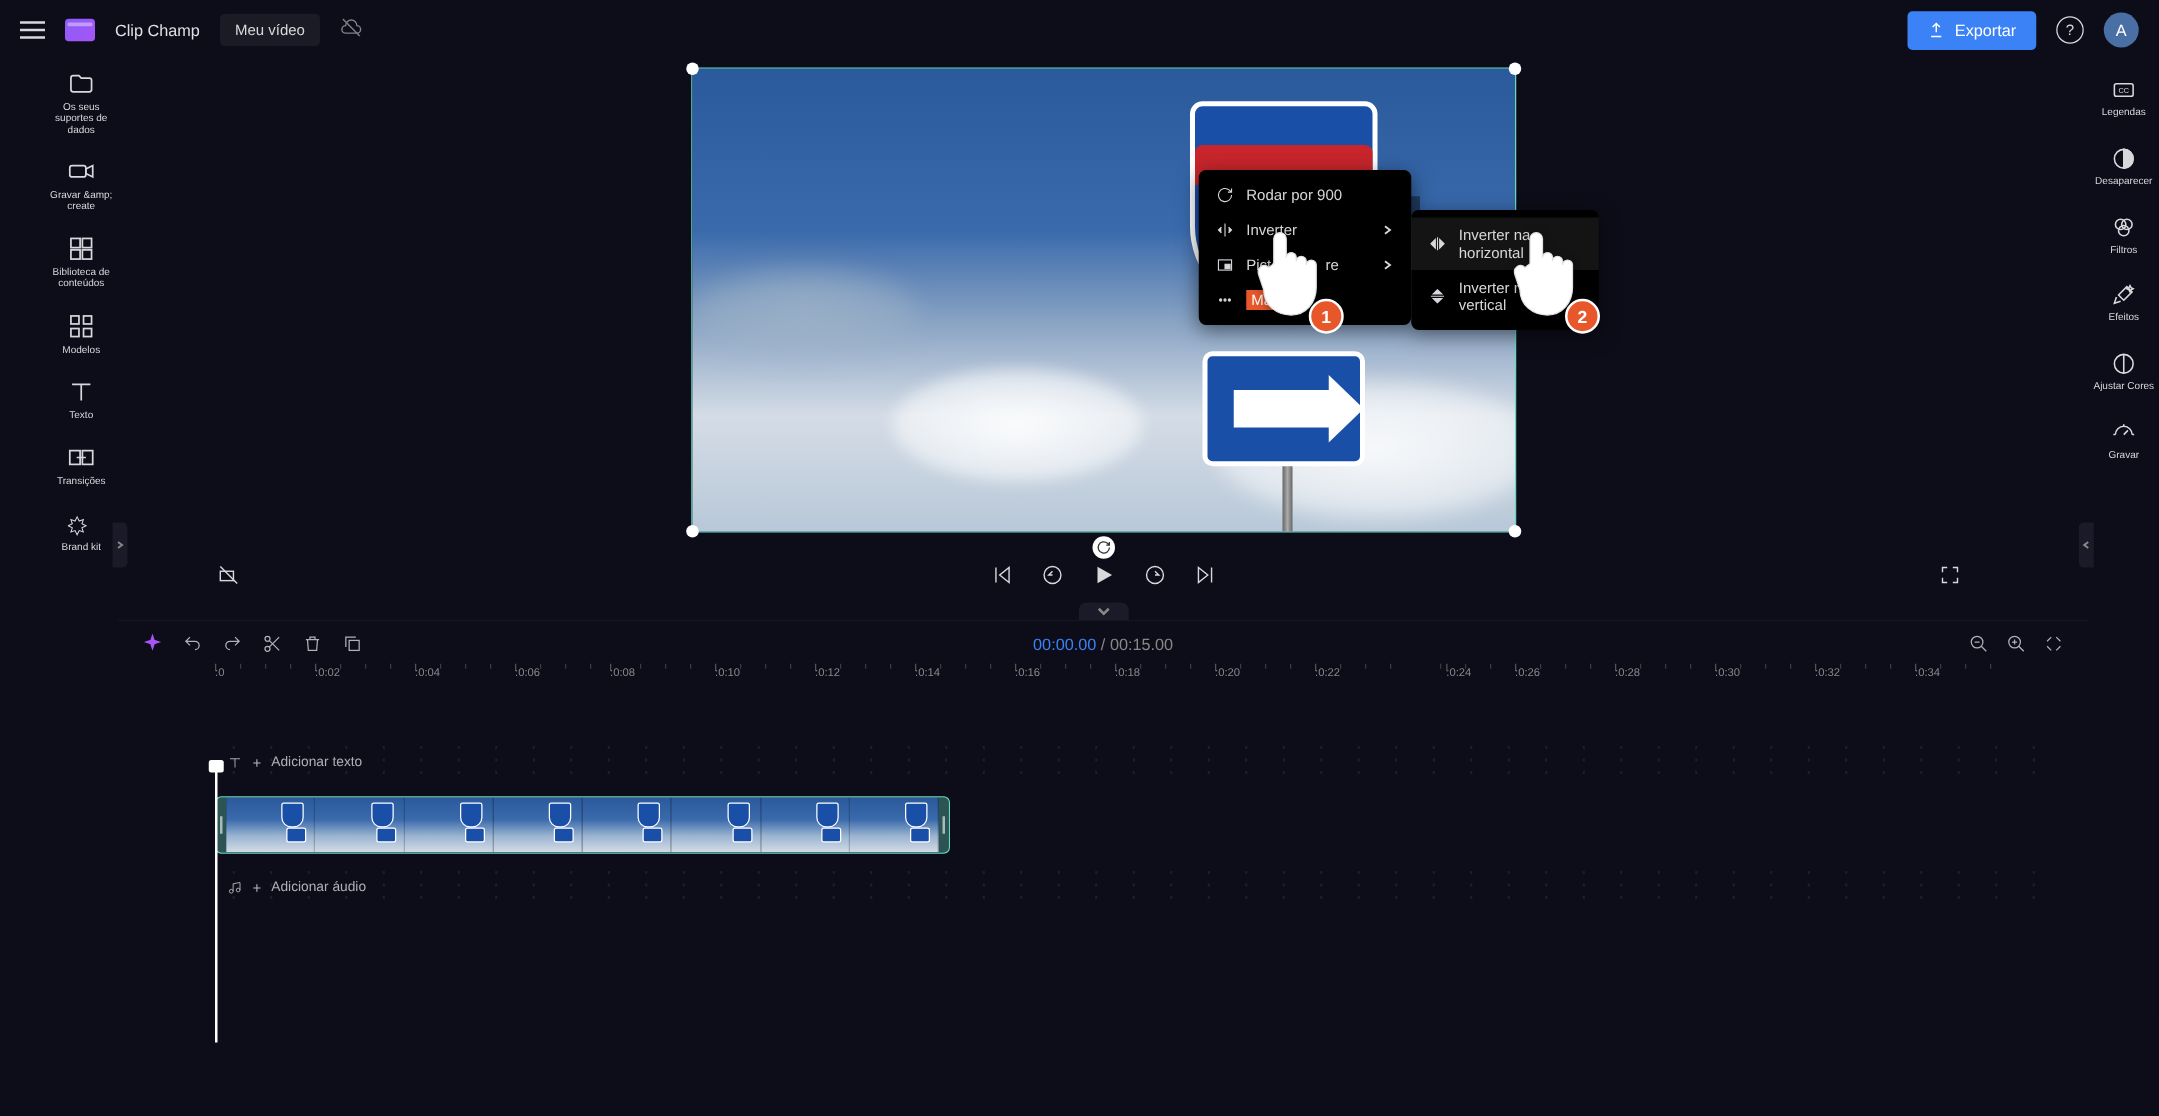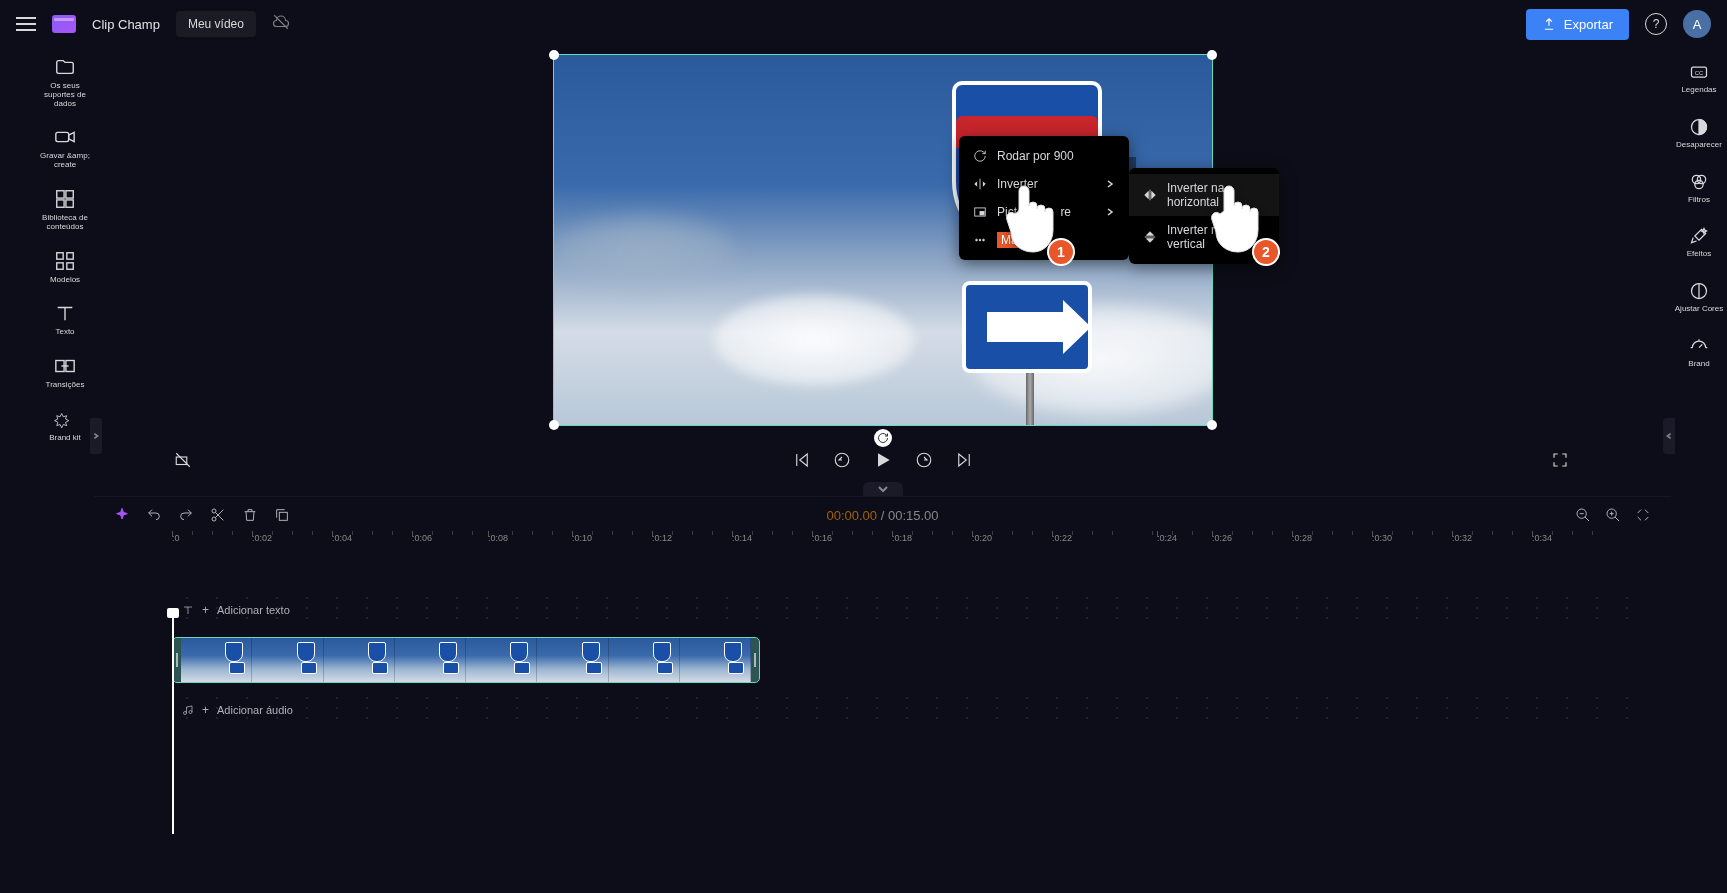--- a/index.html
+++ b/index.html
@@ -100,21 +100,21 @@
 .collapse-chev { width: 40px; height: 14px; background: #1a1a28; border-radius: 6px 6px 0 0; display: flex; align-items: center; justify-content: center; cursor: pointer; }
 .collapse-chev svg { width: 12px; height: 8px; stroke: #888; fill: none; stroke-width: 2; }
 
 
 .timeline-area { border-top: 1px solid rgba(255,255,255,0.04); }
 .tl-toolbar { display: flex; align-items: center; padding: 10px 20px; gap: 16px; }
 .tl-tool { cursor: pointer; display: flex; }
 .tl-tool svg { width: 16px; height: 16px; stroke: #b0b0b8; fill: none; stroke-width: 1.5; }
 .tl-tool.accent svg { stroke: #a855f7; fill: #a855f7; }
 .tl-time { position: absolute; left: 50%; transform: translateX(-50%); font-size: 13px; }
-.tl-time .cur { color: #a16207; }
+.tl-time .cur { color: #3b82f6; }
 .tl-time .dur { color: #888; }
 .tl-zoom { margin-left: auto; display: flex; gap: 14px; }
 
 
 .ruler { position: relative; height: 24px; margin-left: 78px; margin-right: 20px; }
 .ruler-tick { position: absolute; top: 0; font-size: 9px; color: #888; }
 .ruler-tick::before { content: ""; position: absolute; left: 0; top: -2px; width: 1px; height: 6px; background: #555; }
 .ruler-minor { position: absolute; top: -2px; width: 1px; height: 4px; background: #3a3a44; }
 .playhead { position: absolute; left: 78px; top: 566px; width: 2px; height: 220px; background: #fff; z-index: 10; }
 .playhead::before { content: ""; position: absolute; top: -6px; left: -5px; width: 12px; height: 10px; background: #fff; border-radius: 2px; }
@@ -592,21 +592,21 @@
       <svg viewBox="0 0 24 24">
           <circle cx="12" cy="12" r="9"></circle>
           <path d="M12 3v18"></path>
         </svg>
       <span class="lbl">Ajustar Cores</span>
     </div>
     <div class="side-item">
       <svg viewBox="0 0 24 24">
           <path d="M4 14a8 8 0 0 1 16 0M12 14l4-4M2 14h2M20 14h2M12 4v2"></path>
         </svg>
-      <span class="lbl">Brand</span>
+      <span class="lbl">Gravar</span>
     </div>
     <div class="side-expand-r">
       <svg viewBox="0 0 10 10">
           <path d="M7 2L3 5l4 3"></path>
         </svg>
     </div>
   </div>
 </div>
 
 </body></html>

